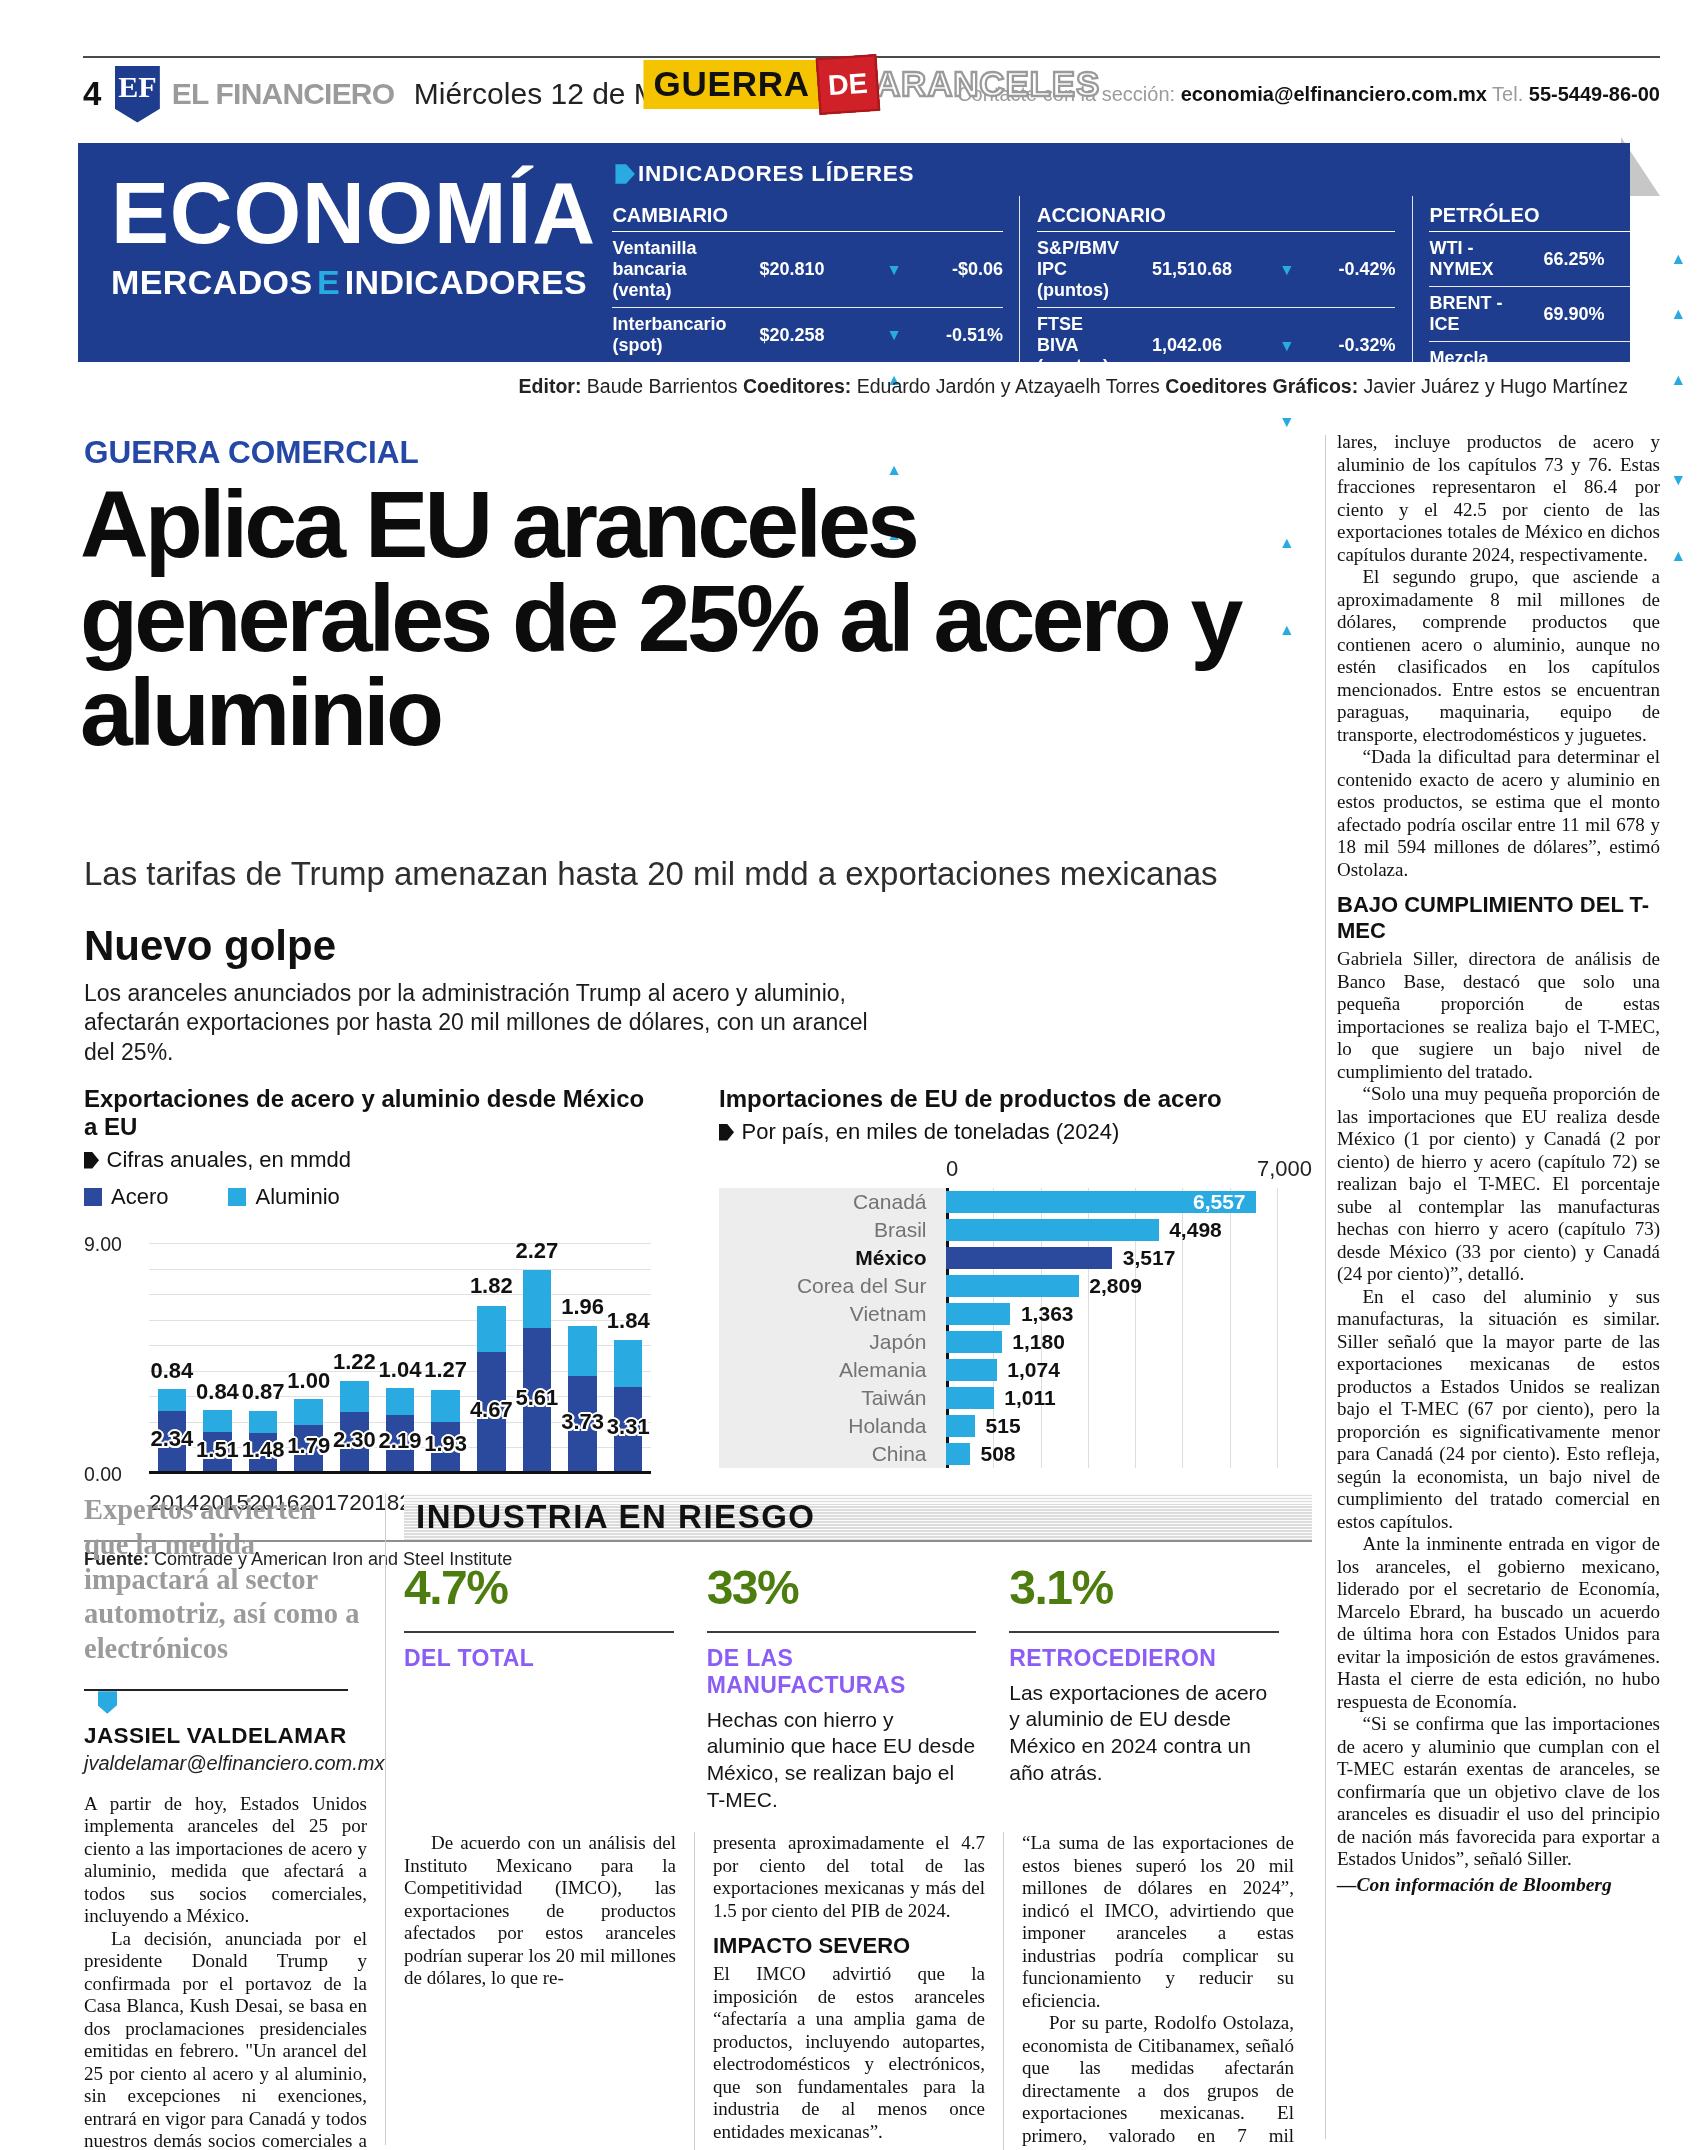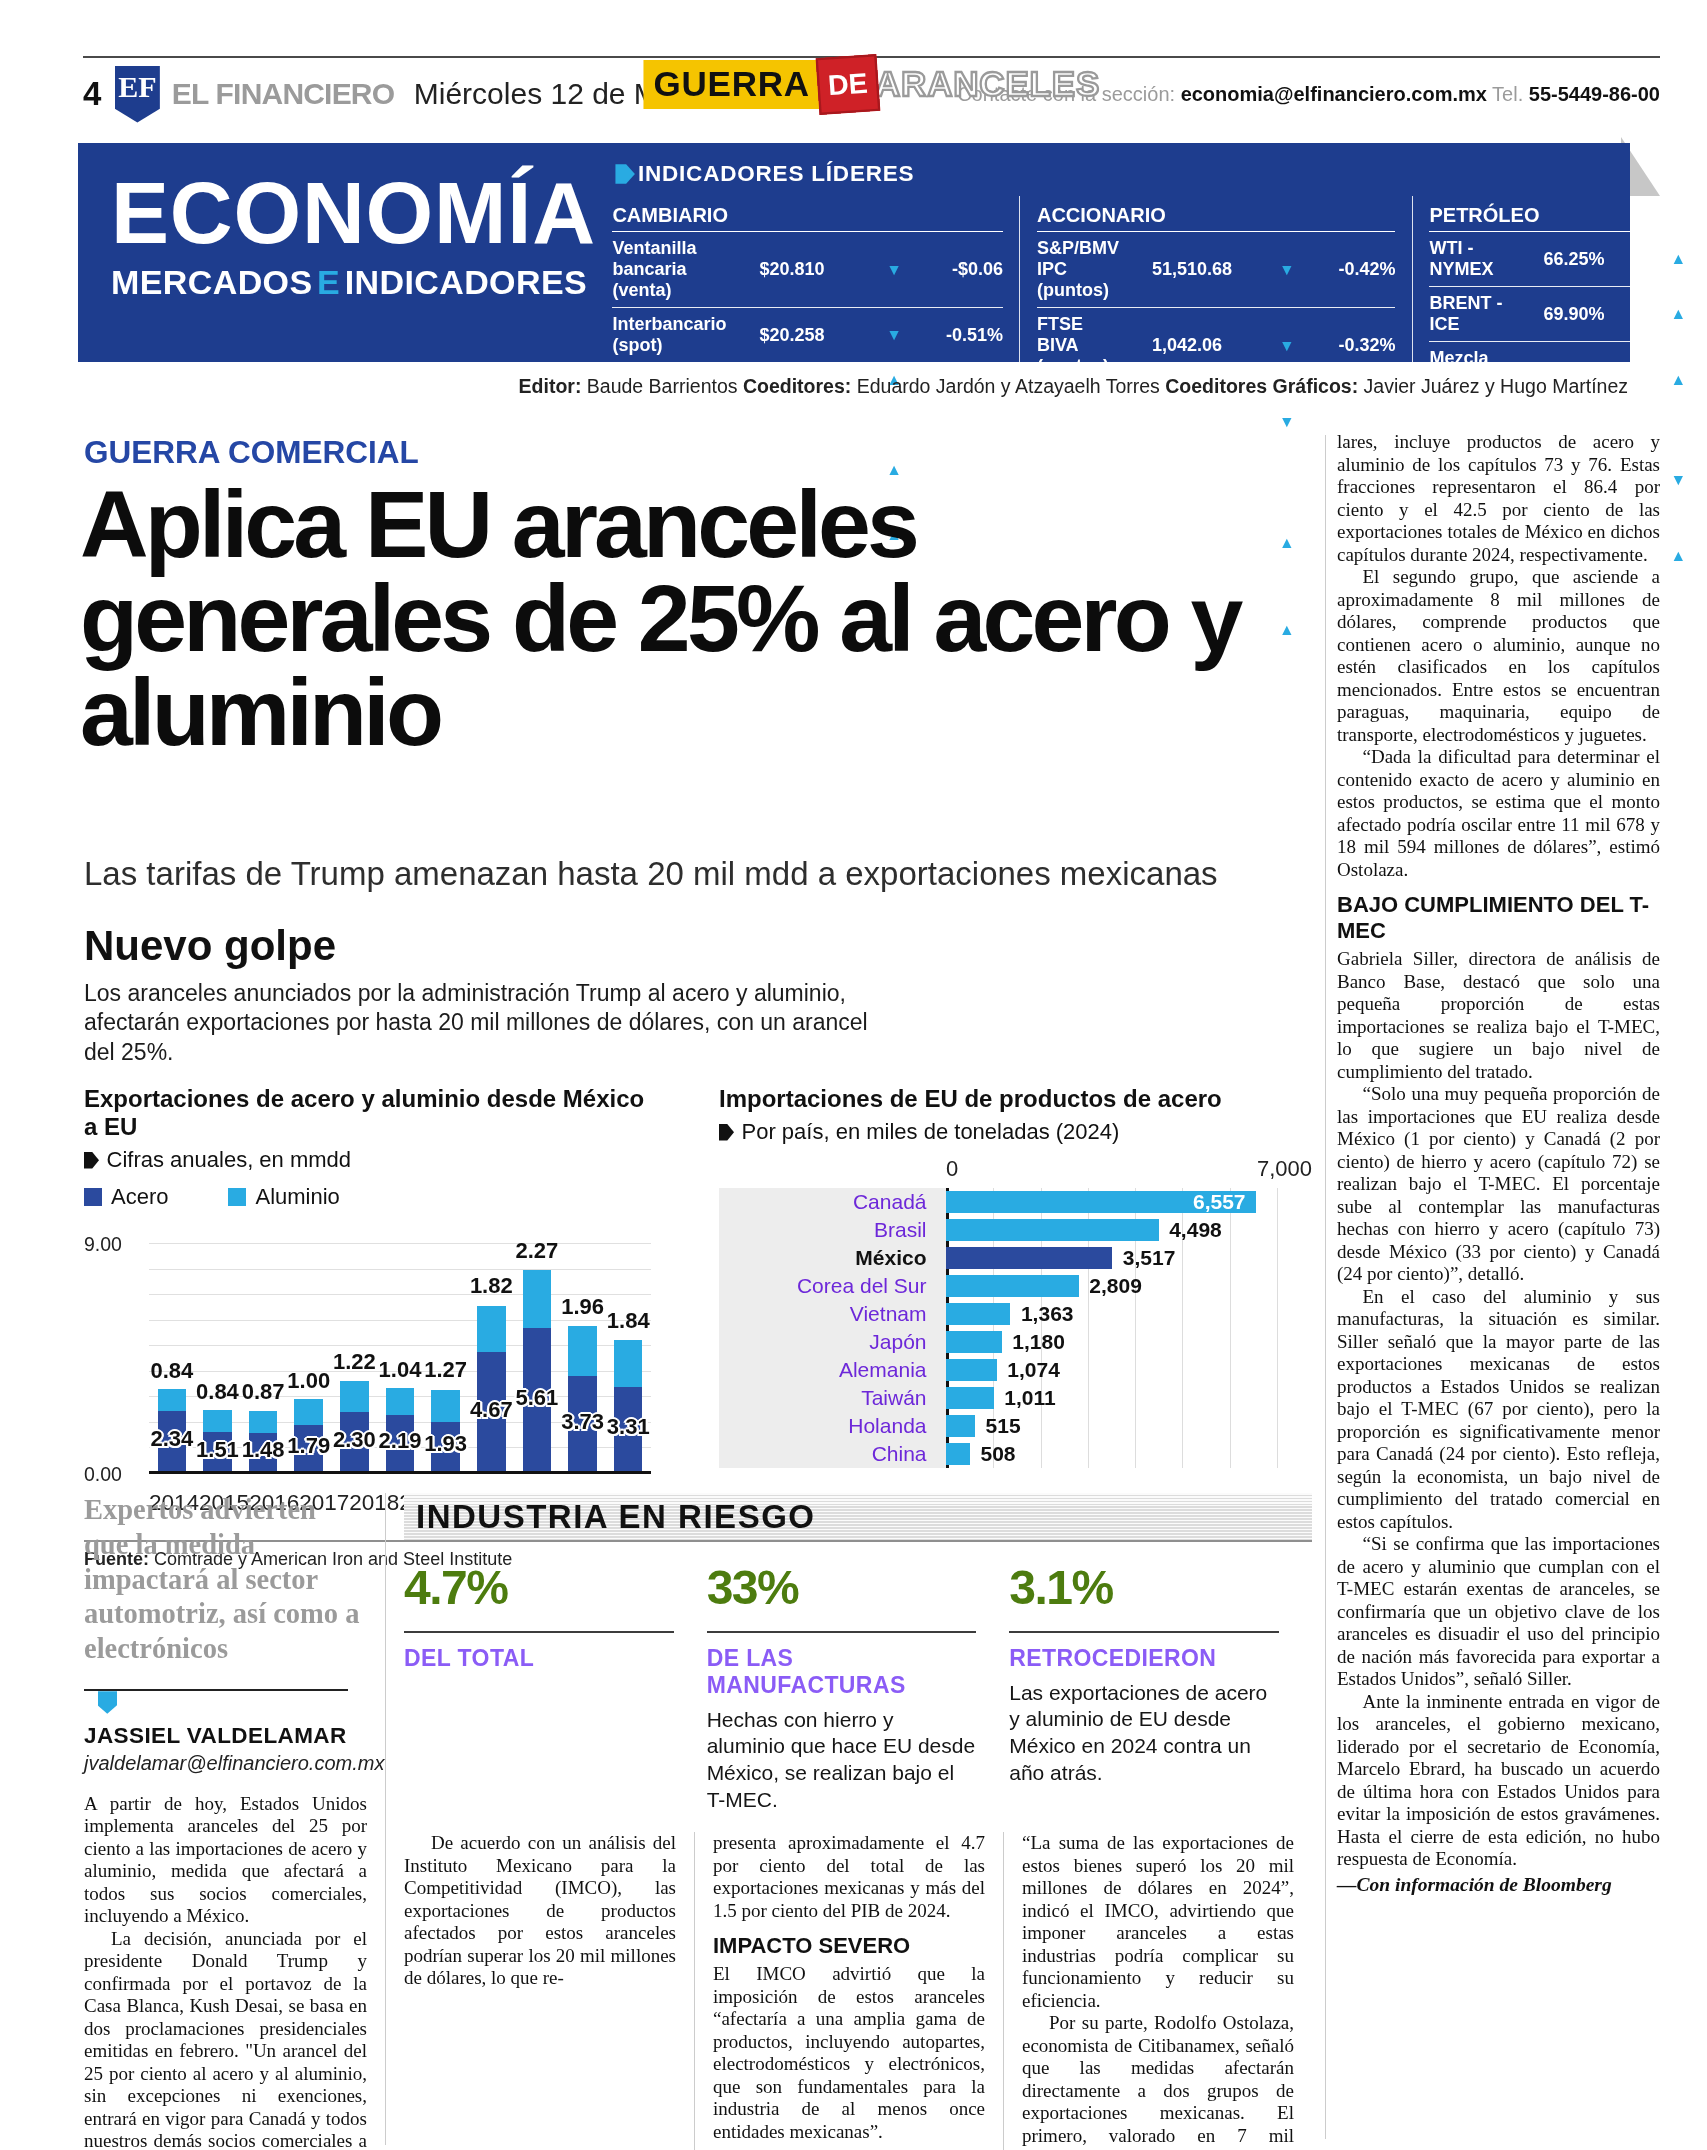--- a/index.html
+++ b/index.html
@@ -75,21 +75,21 @@
   .sc-years{position:absolute;left:65px;right:3px;bottom:6px;display:flex;font-size:22.5px;color:#222;}
   .sc-years span{flex:1;text-align:center;}
   .hc{margin-top:10.5px;}
   .hc-axis{display:flex;justify-content:space-between;margin-left:227px;font-size:22px;color:#222;margin-bottom:6px;}
   .hc-body{position:relative;}
   .hgrid{position:absolute;left:227px;right:35px;top:0;bottom:0;}
   .hgl{position:absolute;top:0;bottom:0;width:0.8px;background:#ddd;}
   .hgl.spine{width:3px;background:#111;}
   .hrow{display:flex;align-items:center;height:28px;position:relative;}
   .hlabel{width:227px;align-self:stretch;background:#ededed;display:flex;align-items:center;justify-content:flex-end;
-          padding-right:19.5px;box-sizing:border-box;font-size:21px;color:#6d28d9;}
+          padding-right:19.5px;box-sizing:border-box;font-size:21px;color:#737373;}
   .hlabel.hl{font-weight:800;color:#111;}
   .htrack{flex:1;position:relative;height:22.5px;margin-right:35px;}
   .hbar{height:22.5px;background:#29abe2;position:absolute;left:0;top:0;}
   .hbar.hl{background:#2b4a9e;}
   .hval{position:absolute;font-size:21px;font-weight:800;top:50%;transform:translateY(-50%);white-space:nowrap;}
   .hval.inside{color:#fff;}
   .source{border-top:2.3px solid #8f8f8f;margin-top:18px;padding-top:7.5px;font-size:18px;color:#222;}
   .source b{font-weight:800;}
   
   .bottom{position:absolute;left:84px;top:1493px;width:1228px;bottom:6px;display:flex;}
@@ -553,17 +553,17 @@
 </div>
 
 <div class="rightcol body-serif" id="rightcol">
     <p>lares, incluye productos de acero y aluminio de los capítulos 73 y 76. Estas fracciones representaron el 86.4 por ciento y el 42.5 por ciento de las exportaciones totales de México en dichos capítulos durante 2024, respectivamente.</p>
     <p class="ind">El segundo grupo, que asciende a aproximadamente 8 mil millones de dólares, comprende productos que contienen acero o aluminio, aunque no estén clasificados en los capítulos mencionados. Entre estos se encuentran paraguas, maquinaria, equipo de transporte, electrodomésticos y juguetes.</p>
     <p class="ind">“Dada la dificultad para determinar el contenido exacto de acero y aluminio en estos productos, se estima que el monto afectado podría oscilar entre 11 mil 678 y 18 mil 594 millones de dólares”, estimó Ostolaza.</p>
     <div class="subhead-sans">BAJO CUMPLIMIENTO DEL T-MEC</div>
     <p>Gabriela Siller, directora de análisis de Banco Base, destacó que solo una pequeña proporción de estas importaciones se realiza bajo el T-MEC, lo que sugiere un bajo nivel de cumplimiento del tratado.</p>
     <p class="ind">“Solo una muy pequeña proporción de las importaciones que EU realiza desde México (1 por ciento) y Canadá (2 por ciento) de hierro y acero (capítulo 72) se realizan bajo el T-MEC. El porcentaje sube al contemplar las manufacturas hechas con hierro y acero (capítulo 73) desde México (33 por ciento) y Canadá (24 por ciento)”, detalló.</p>
     <p class="ind">En el caso del aluminio y sus manufacturas, la situación es similar. Siller señaló que la mayor parte de las exportaciones mexicanas de estos productos a Estados Unidos se realizan bajo el T-MEC (67 por ciento), pero la proporción es significativamente menor para Canadá (24 por ciento). Esto refleja, según la economista, un bajo nivel de cumplimiento del tratado comercial en estos capítulos.</p>
+    <p class="ind">Ante la inminente entrada en vigor de los aranceles, el gobierno mexicano, liderado por el secretario de Economía, Marcelo Ebrard, ha buscado un acuerdo de última hora con Estados Unidos para evitar la imposición de estos gravámenes. Hasta el cierre de esta edición, no hubo respuesta de Economía.</p>
     <p class="ind">“Si se confirma que las importaciones de acero y aluminio que cumplan con el T-MEC estarán exentas de aranceles, se confirmaría que un objetivo clave de los aranceles es disuadir el uso del principio de nación más favorecida para exportar a Estados Unidos”, señaló Siller.</p>
-    <p class="ind">Ante la inminente entrada en vigor de los aranceles, el gobierno mexicano, liderado por el secretario de Economía, Marcelo Ebrard, ha buscado un acuerdo de última hora con Estados Unidos para evitar la imposición de estos gravámenes. Hasta el cierre de esta edición, no hubo respuesta de Economía.</p>
     <div class="byline">—Con información de Bloomberg</div>
   </div>
 
 
 </body></html>

